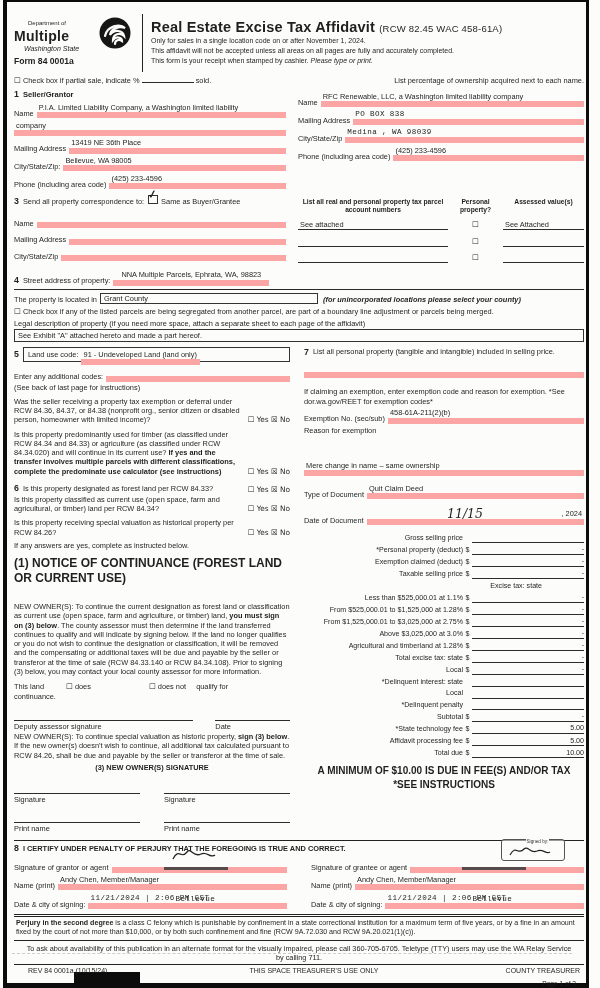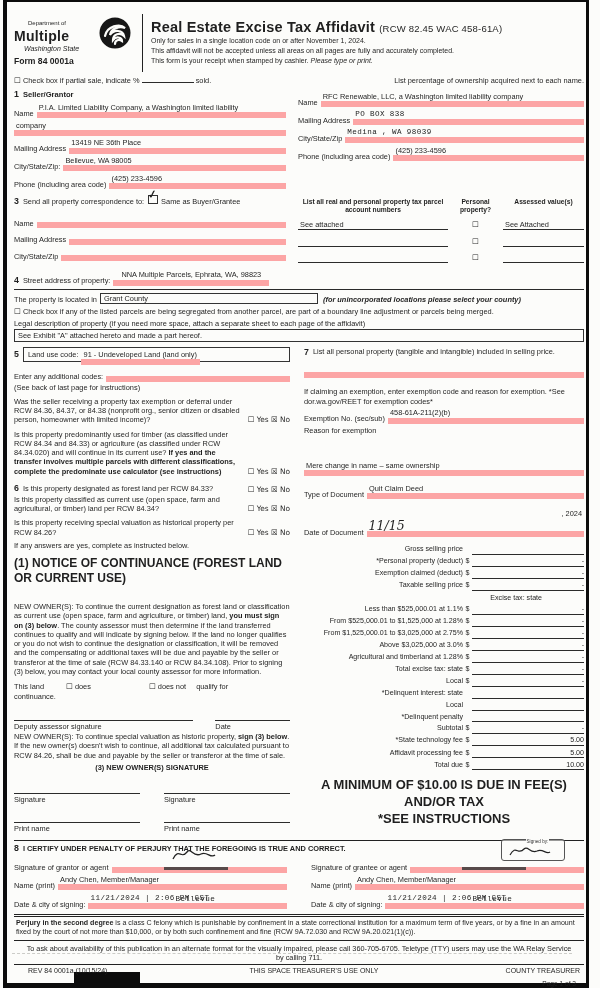--- a/index.html
+++ b/index.html
@@ -69,26 +69,26 @@
   .small-note{margin-top:1px;}
   .para{margin-top:4px;text-align:left;}
   .ntitle{font-weight:bold;font-size:12px;margin-top:6px;}
   .sigrow{display:flex;gap:22px;margin-top:10px;}
   .sigcell .sline{border-bottom:1px solid #2b2b2b;height:9px;}
   .sigcell .slab{margin-top:1px;}
   .sg2{display:flex;gap:24px;}
   .sg2 .sigcell{flex:1;}
   .ctr{text-align:center;}
   
-  .trow{display:flex;align-items:flex-start;margin-top:2.2px;}
+  .trow{display:flex;align-items:center;margin-top:2.2px;}
   .tlabel{margin-left:auto;text-align:right;white-space:nowrap;font-size:7.1px;}
   .tdollar{min-width:9px;text-align:center;font-size:7.1px;}
   .tline{width:112px;border-bottom:1px solid #2b2b2b;text-align:right;font-size:7.1px;min-height:8.5px;}
   .texcise{text-align:right;margin-right:42px;margin-top:3px;font-size:7.1px;}
-  .minmsg{font-weight:bold;text-align:center;margin-top:7px;font-size:13px;}
+  .minmsg{font-weight:bold;text-align:center;margin-top:7px;font-size:10px;}
   
   .s8{border-top:1.6px solid #222;margin-top:6px;padding-top:2px;}
   .s8head{display:flex;align-items:baseline;}
   .s8row{display:flex;gap:24px;margin-top:1px;}
   .s8col{flex:1;}
   .sigfield{position:relative;}
   .squiggle{position:absolute;left:34%;top:-13px;}
   .smudge{position:absolute;left:30%;bottom:-3px;width:64px;height:2.2px;background:#3a3a3a;opacity:.85;}
   .signedbox{position:absolute;left:52%;top:-20px;width:62px;height:20px;border:1px solid #555;border-radius:3px;background:rgba(252,252,250,.55);}
   .sbl{position:absolute;top:-1px;left:24px;font-size:4.6px;color:#333;background:#fcfcfa;padding:0 1px;}
@@ -386,21 +386,21 @@
           </div>
 
         <div class="fl" style="margin-top:8px;">
             <span class="lbl">Type of Document</span>
             <span class="val ul">Quit Claim Deed</span>
           </div>
 
         <div class="fl" style="margin-top:10px;align-items:flex-end;">
           <span class="lbl">Date of Document</span>
           <span class="val ul" style="display:flex;">
-            <span style="flex:1;font-family:'DejaVu Serif',serif;font-style:italic;font-size:12.5px;line-height:.8;margin-top:12px;">11/15</span>
+            <span style="flex:1;text-align:center;font-family:'DejaVu Serif',serif;font-style:italic;font-size:12.5px;line-height:.8;">11/15</span>
             <span>, 2024</span>
           </span>
         </div>
 
         <div style="margin-top:8px;">
           <div class="trow">
               <span class="tlabel">Gross selling price</span>
               <span class="tdollar"></span>
               <span class="tline"></span>
             </div>

